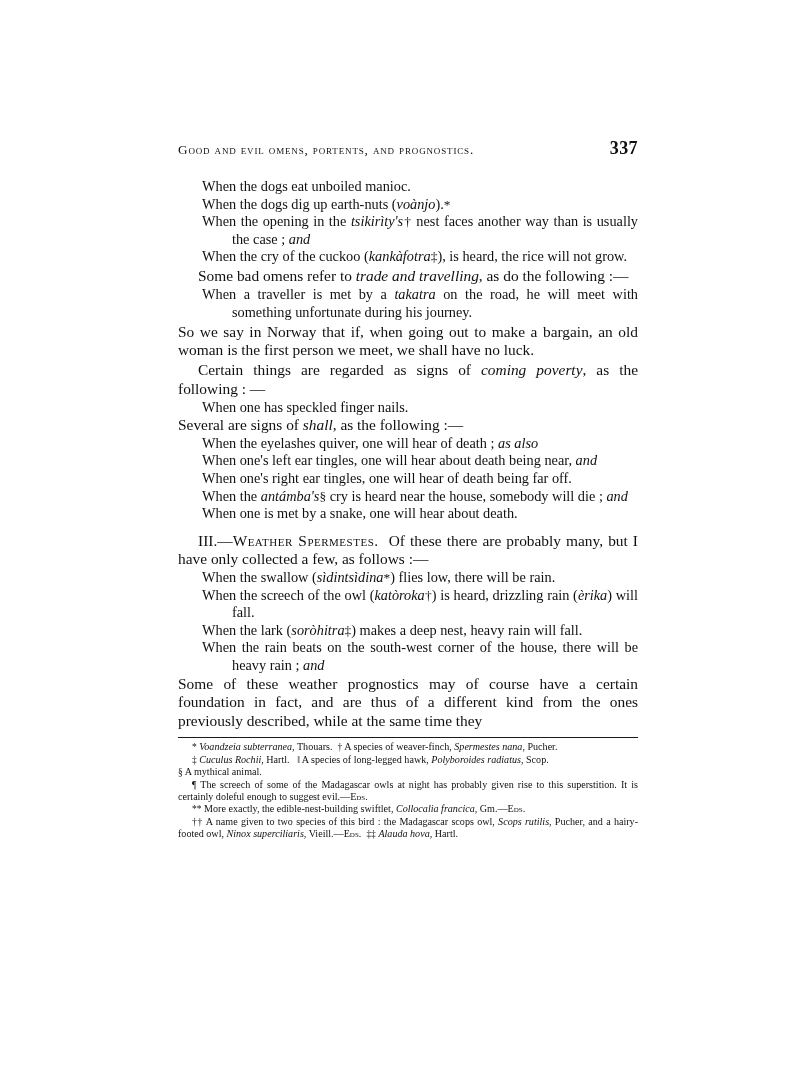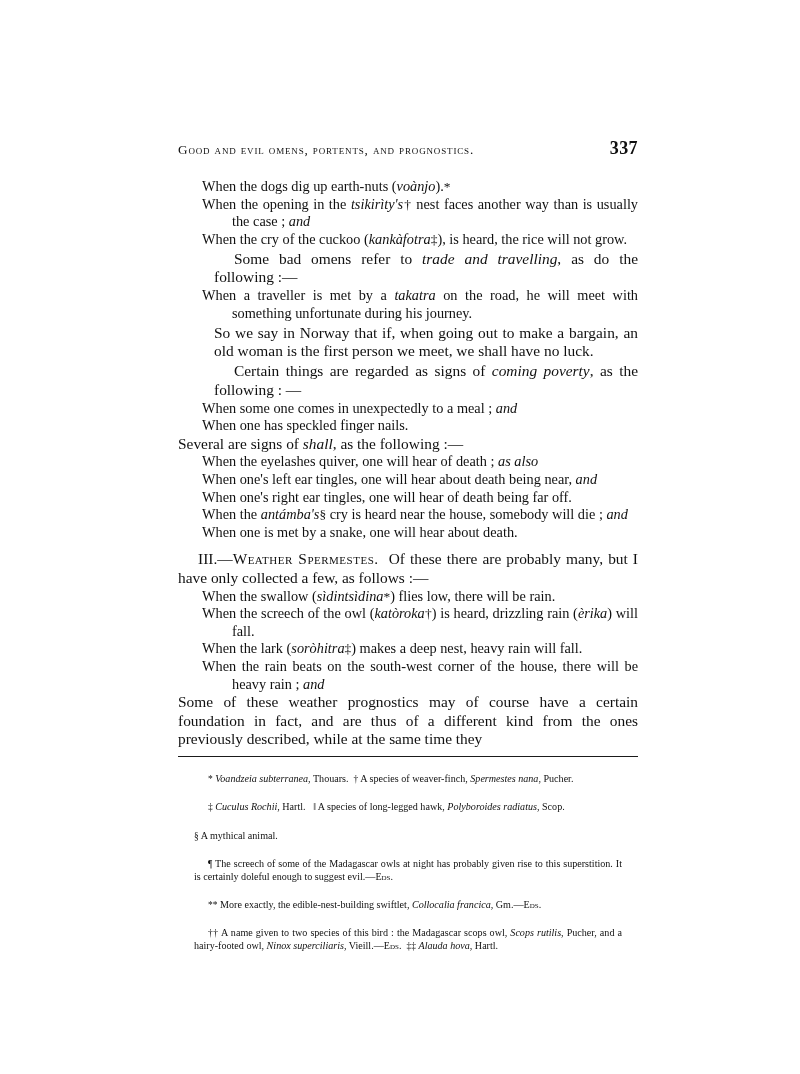--- a/index.html
+++ b/index.html
@@ -69,21 +69,21 @@
     text-justify: inter-word;
     margin: 0;
     padding-left: 24px;
     text-indent: 0;
   }
   .item.wrap {
     padding-left: 54px;
     text-indent: -30px;
   }
 
-  .blk { margin-top: 1.5px; margin-left: 36px; }
+  .blk { margin-top: 1.5px; }
   .gap { height: 9px; }
 
   i, .it { font-style: italic; }
   .sc {
     font-variant: small-caps;
     letter-spacing: 0.5px;
   }
   .mark {
     font-style: normal;
     font-size: 0.94em;
@@ -96,55 +96,55 @@
     margin: 7px 0 3px 0;
     width: 460px;
   }
   .footnotes {
     font-size: 10.1px;
     line-height: 12.4px;
     text-align: justify;
     text-justify: inter-word;
   }
   .fn {
-    margin: 16px;
+    margin: 0;
     padding-left: 0;
   }
   .fn.ind { text-indent: 14px; }
   .fn .sc-eds {
     font-variant: small-caps;
   }
 </style>
 </head>
 <body>
 
 <div class="page">
   <div class="content">
 
     <div class="runhead">
       <span class="runhead-title">GOOD AND EVIL OMENS, PORTENTS, AND PROGNOSTICS.</span>
       <span class="runhead-folio">337</span>
     </div>
 
     <div>
+      <p class="item">When the dogs eat unboiled manioc.</p>
       <p class="item">When the dogs dig up earth-nuts (<i>voànjo</i>).<span class="mark">*</span></p>
       <p class="item wrap">When the opening in the <i>tsikirìty's</i><span class="mark">†</span> nest faces another way than is usually the case ; <i>and</i></p>
       <p class="item wrap">When the cry of the cuckoo (<i>kankàfotra</i><span class="mark">‡</span>), is heard, the rice will not grow.</p>
     </div>
 
     <p class="para indent blk">Some bad omens refer to <i>trade and travelling</i>, as do the following&nbsp;:—</p>
     <div>
       <p class="item wrap">When a traveller is met by a <i>takatra</i> on the road, he will meet with something unfortunate during his journey.</p>
     </div>
 
     <p class="para flush blk">So we say in Norway that if, when going out to make a bargain, an old woman is the first person we meet, we shall have no luck.</p>
 
     <p class="para indent blk">Certain things are regarded as signs of <i>coming poverty</i>, as the following&nbsp;: —</p>
     <div>
-      <p class="item">When some one comes in unexpectedly to a meal ; <i>and</i></p>
       <p class="item">When one has speckled finger nails.</p>
     </div>
 
     <p class="para flush">Several are signs of <i>shall</i>, as the following&nbsp;:—</p>
     <div>
       <p class="item">When the eyelashes quiver, one will hear of death ; <i>as also</i></p>
       <p class="item wrap">When one's left ear tingles, one will hear about death being near, <i>and</i></p>
       <p class="item">When one's right ear tingles, one will hear of death being far off.</p>
       <p class="item wrap">When the <i>antámba's</i><span class="mark">§</span> cry is heard near the house, somebody will die ; <i>and</i></p>
       <p class="item">When one is met by a snake, one will hear about death.</p>

